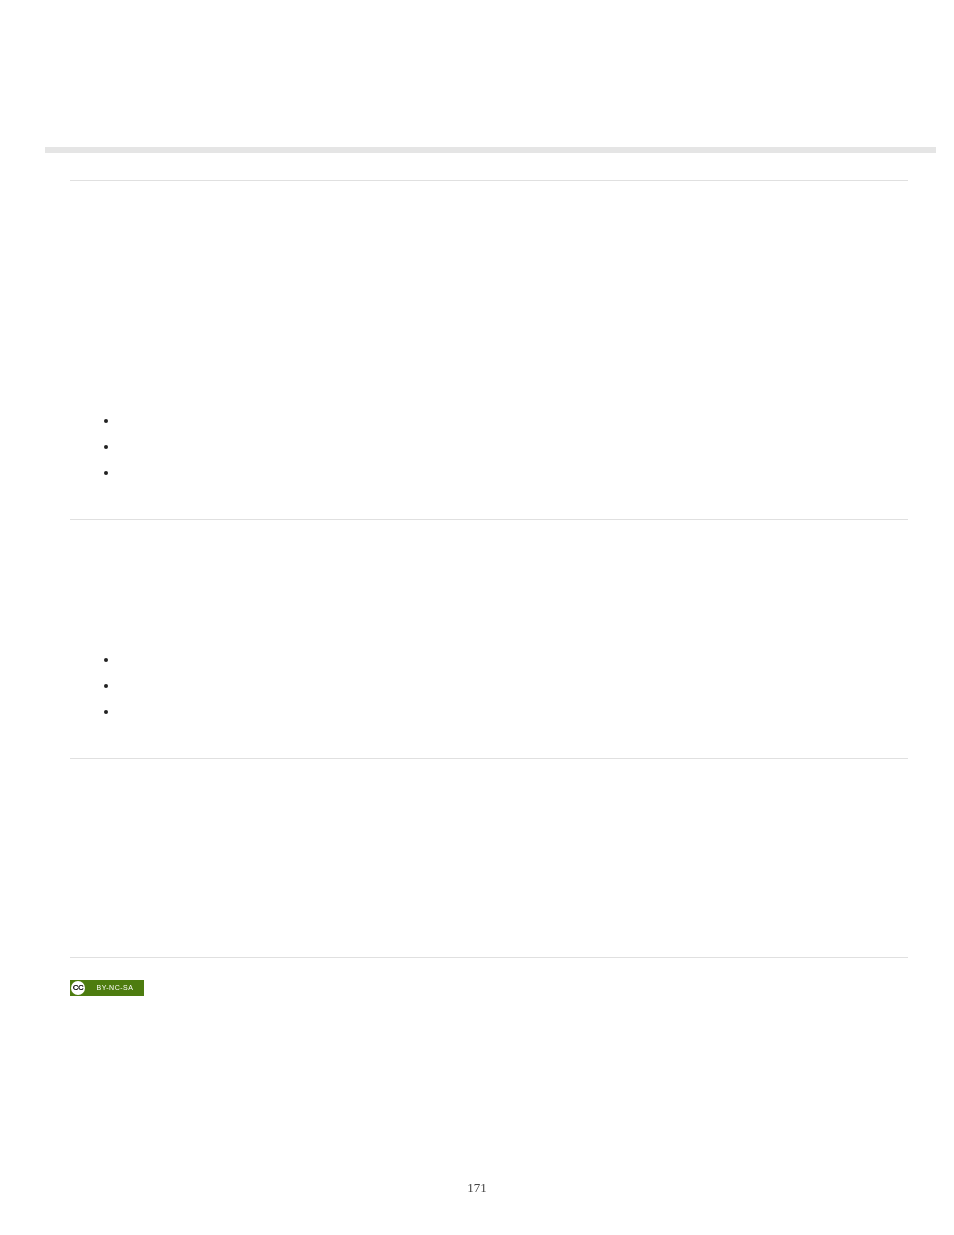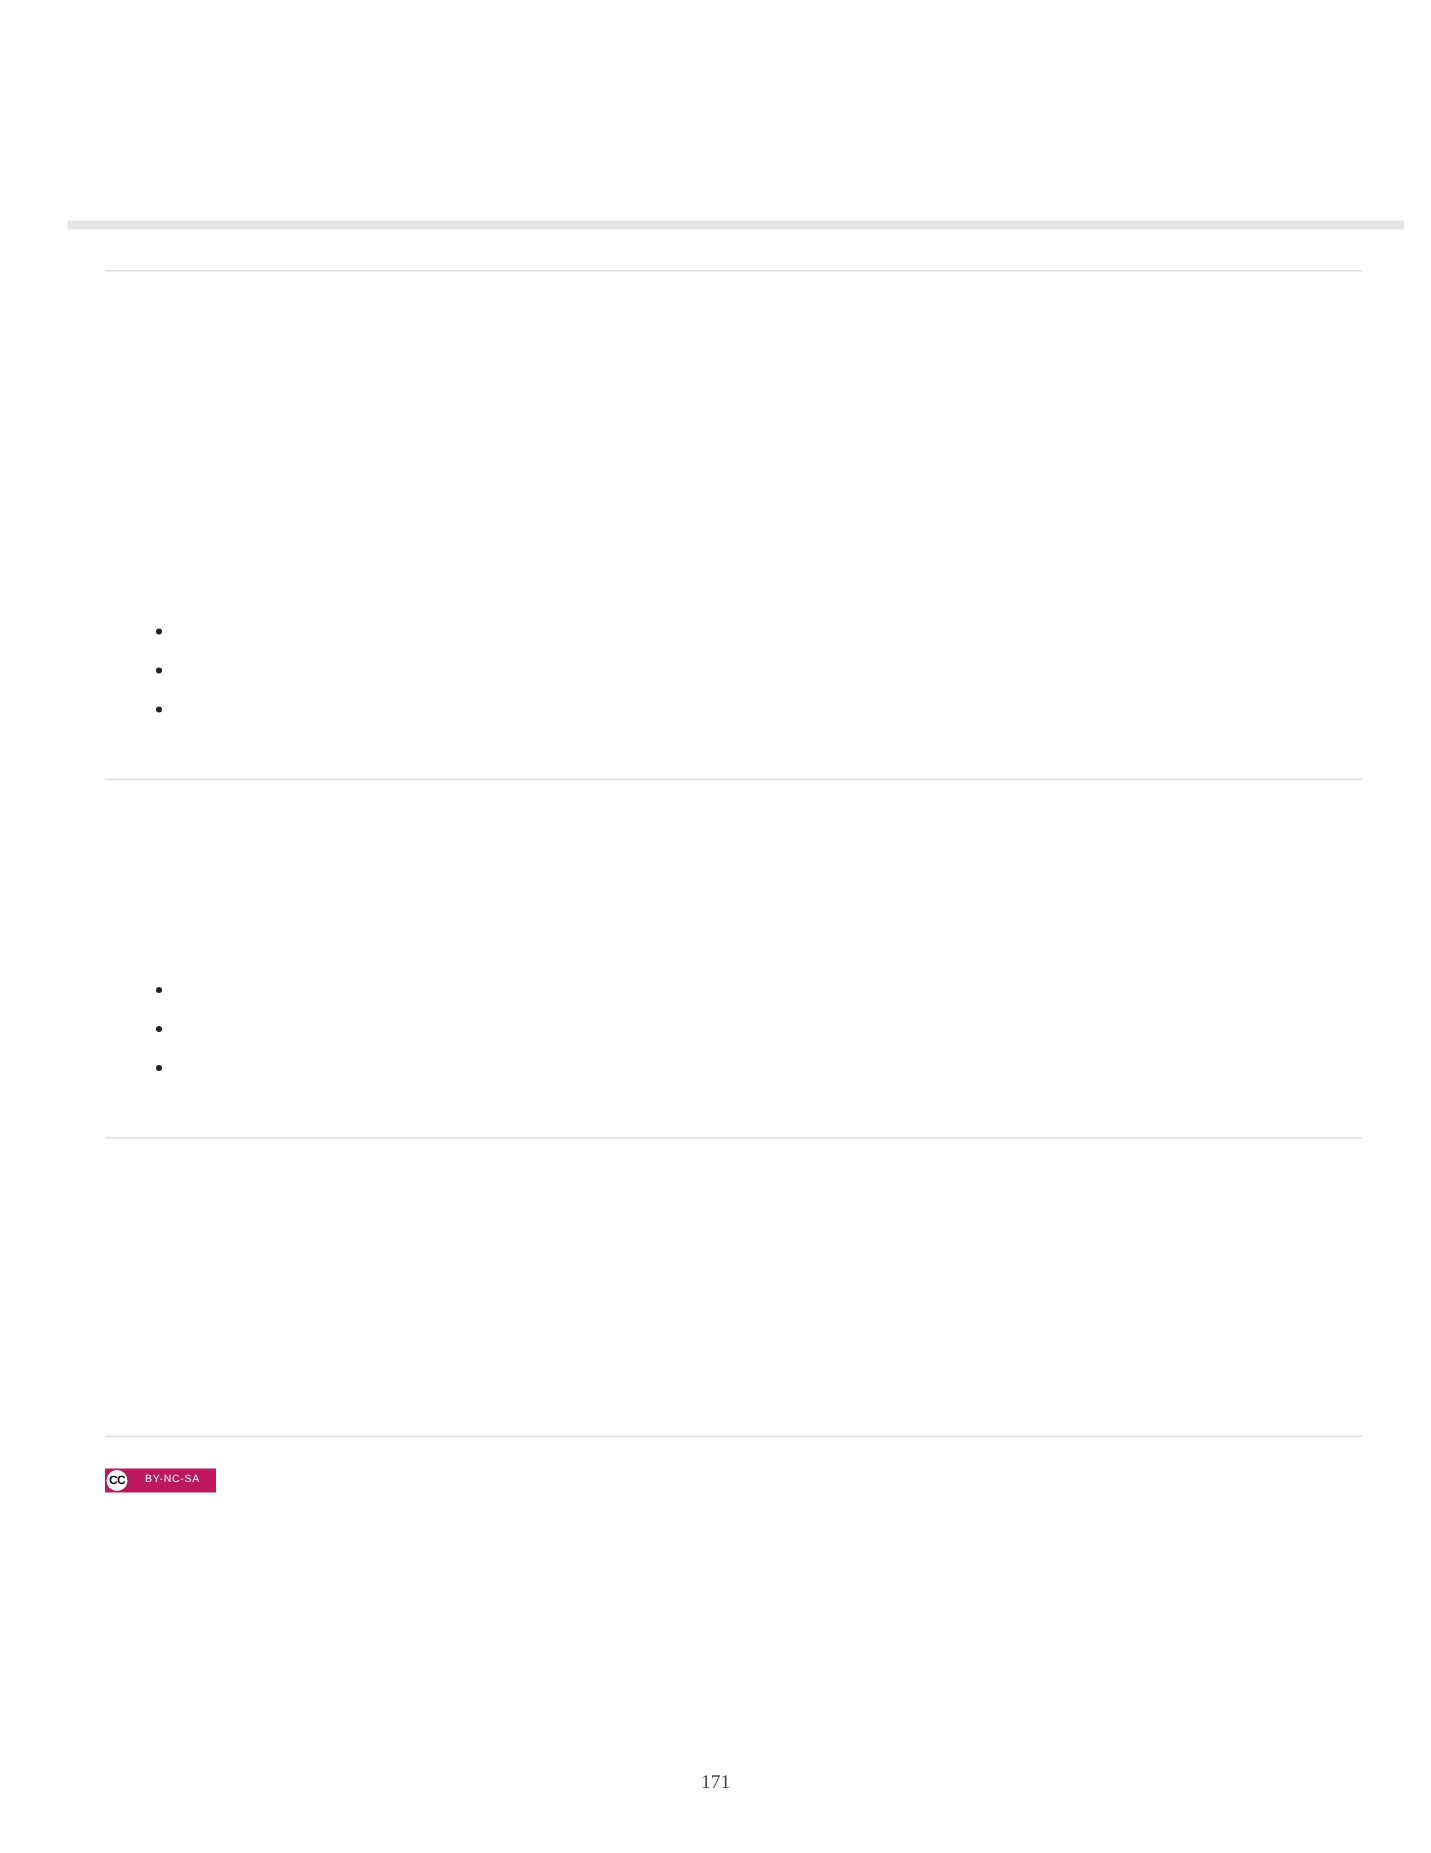--- a/index.html
+++ b/index.html
@@ -68,21 +68,21 @@
     top: 8px;
     width: 4px;
     height: 4px;
     background: #222;
     border-radius: 50%;
   }
   .cc-badge {
     display: inline-block;
     width: 74px;
     height: 16px;
-    background: #be185d;
+    background: #4d7c0f;
     color: #fff;
     position: relative;
     vertical-align: middle;
   }
   .cc-badge .circle {
     position: absolute;
     left: 1px;
     top: 1px;
     width: 14px;
     height: 14px;

